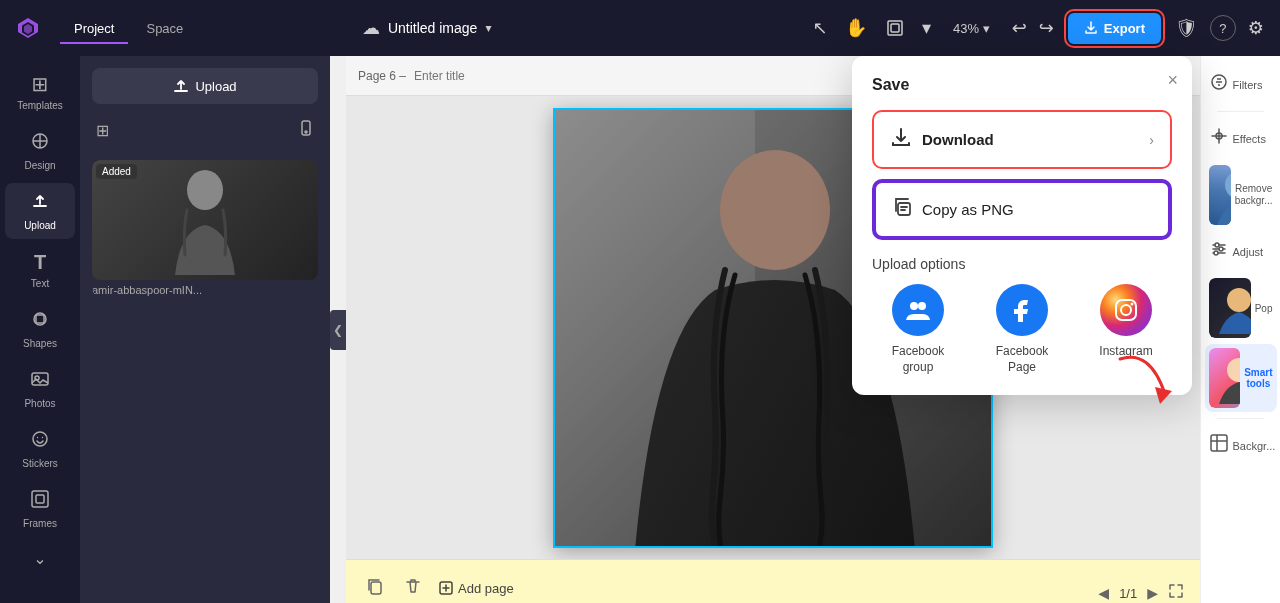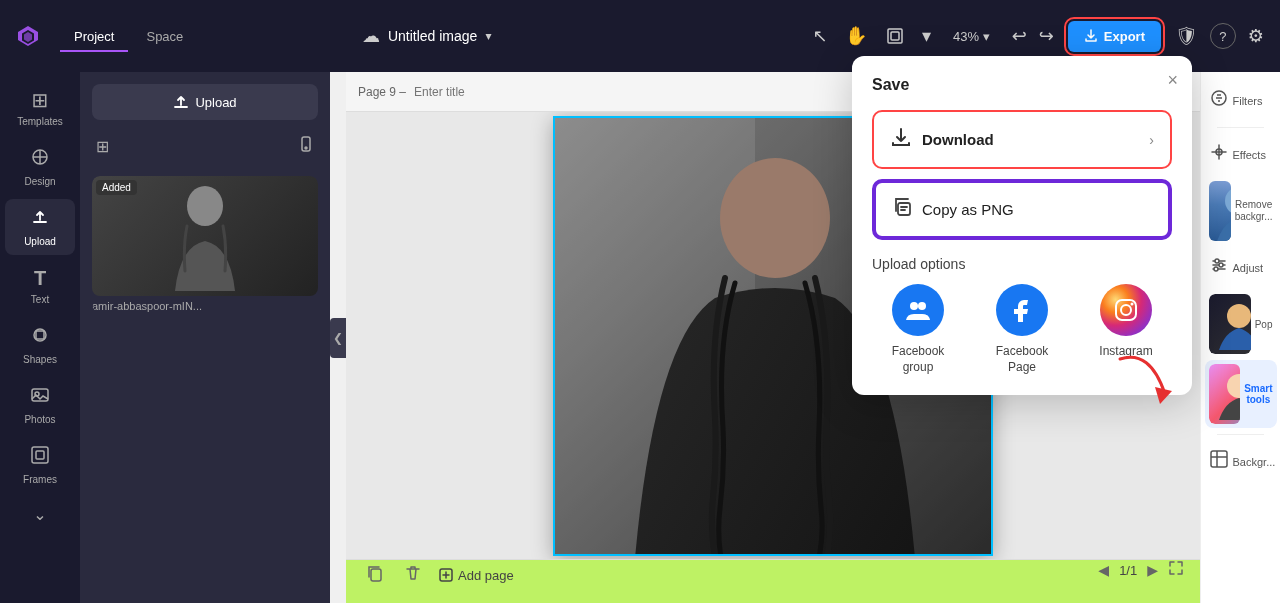--- a/index.html
+++ b/index.html
@@ -1,20 +1,20 @@
 <!DOCTYPE html>
 <html><head>
   <meta charset="utf-8">
   <style>
     * { margin: 0; padding: 0; box-sizing: border-box; }
     body { font-family: -apple-system, BlinkMacSystemFont, 'Segoe UI', sans-serif; width: 1280px; height: 603px; overflow: hidden; background: #f0f0f0; display: flex; flex-direction: column; }
 
     
     .topbar {
-      height: 72px;
+      height: 56px;
       background: #1a1a2e;
       display: flex;
       align-items: center;
       padding: 0 12px;
       gap: 12px;
       flex-shrink: 0;
       z-index: 100;
     }
     .logo-icon {
       width: 32px; height: 32px;
@@ -156,21 +156,21 @@
       box-shadow: 0 4px 20px rgba(0,0,0,0.3);
     }
     
     .person-figure {
       width: 100%; height: 100%;
       background: 
         linear-gradient(160deg, #888 0%, #666 15%, #444 30%, #2a2a2a 50%, #1a1a1a 100%);
       position: relative;
     }
     .canvas-footer {
-      height: 44px; background: #bef264; display: flex; align-items: flex-start; justify-content: space-between;
+      height: 44px; background: #fef9c3; display: flex; align-items: flex-end; justify-content: space-between;
       padding: 0 16px; border-top: 1px solid #ddd; flex-shrink: 0;
     }
     .footer-left { display: flex; align-items: center; gap: 12px; }
     .footer-icon-btn {
       background: none; border: none; cursor: pointer; color: #666; font-size: 16px; padding: 4px;
     }
     .add-page-btn {
       background: none; border: none; cursor: pointer; color: #444; font-size: 13px;
       display: flex; align-items: center; gap: 4px;
     }
@@ -377,20 +377,29 @@
           <rect x="2" y="4" width="16" height="12" rx="2"></rect>
           <circle cx="7" cy="9" r="2"></circle>
           <path d="M2 14l4-4 4 4 3-3 5 3"></path>
         </svg>
       </span>
       <span style="font-size:10px;color:#aaa;text-align:center;">Photos</span>
     </div>
     <div class="sidebar-item">
       <span class="icon">
         <svg width="20" height="20" viewBox="0 0 20 20" fill="none" stroke="#aaa" stroke-width="1.5">
+          <circle cx="10" cy="10" r="7"></circle>
+          <path d="M7 12s1.5 2 3 2 3-2 3-2M7.5 8.5h.01M12.5 8.5h.01" stroke-linecap="round"></path>
+        </svg>
+      </span>
+      <span style="font-size:10px;color:#aaa;text-align:center;">Stickers</span>
+    </div>
+    <div class="sidebar-item">
+      <span class="icon">
+        <svg width="20" height="20" viewBox="0 0 20 20" fill="none" stroke="#aaa" stroke-width="1.5">
           <rect x="2" y="2" width="16" height="16" rx="2"></rect>
           <rect x="6" y="6" width="8" height="8" rx="1"></rect>
         </svg>
       </span>
       <span style="font-size:10px;color:#aaa;text-align:center;">Frames</span>
     </div>
     <div class="sidebar-item">
       <span class="icon" style="font-size:16px;color:#aaa;">⌄</span>
     </div>
   </div>
@@ -430,21 +439,21 @@
         </div>
         <div class="upload-item-name">amir-abbaspoor-mIN...</div>
       </div>
     </div>
   </div>
 
   <div class="collapse-handle" style="position:relative;right:auto;top:auto;transform:none;margin-top:auto;margin-bottom:auto;align-self:center;">❮</div>
 
   <div class="canvas-area">
     <div class="canvas-toolbar">
-      <span class="page-label">Page 9 –</span>
+      <span class="page-label">Page 6 –</span>
       <input class="page-title-input" placeholder="Enter title" value="" style="">
       <button style="background:none;border:none;cursor:pointer;color:#888;font-size:14px;margin-left:auto;">
         <svg width="16" height="16" viewBox="0 0 16 16" fill="none" stroke="#888" stroke-width="1.5">
           <rect x="1" y="1" width="6" height="6" rx="1"></rect>
           <rect x="9" y="1" width="6" height="6" rx="1"></rect>
           <rect x="1" y="9" width="6" height="6" rx="1"></rect>
           <rect x="9" y="9" width="6" height="6" rx="1"></rect>
         </svg>
       </button>
     </div>

